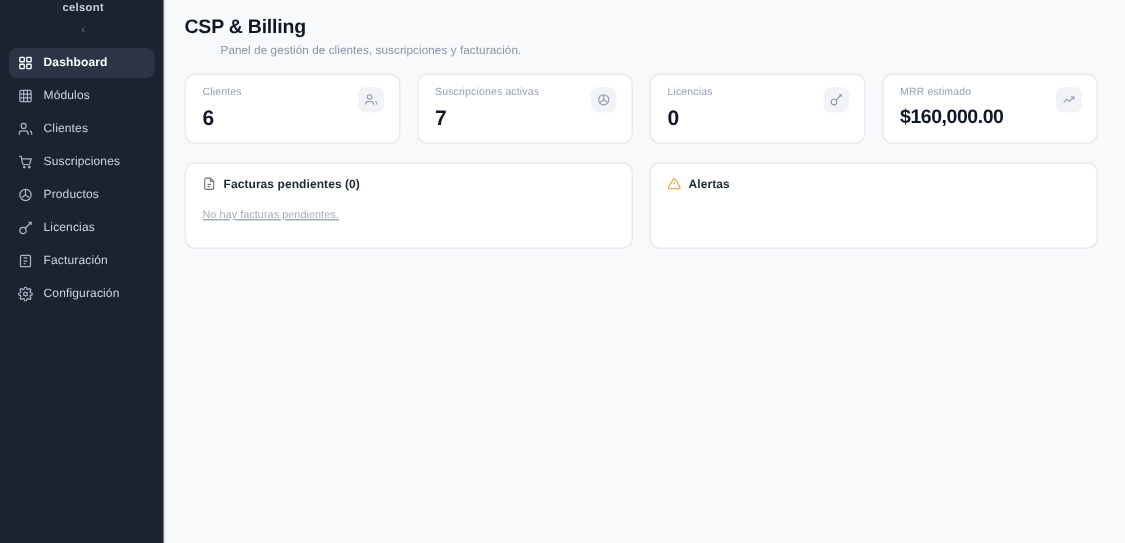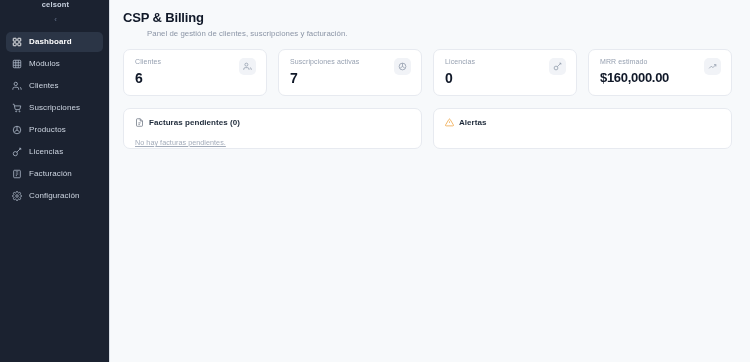--- a/index.html
+++ b/index.html
@@ -186,21 +186,21 @@
     margin-top: 12px;
     display: grid;
     grid-template-columns: 1fr 1fr;
     gap: 11px;
   }
 
   .panel {
     background: #ffffff;
     border: 1px solid #e7eaf0;
     border-radius: 7px;
-    height: 41px;
+    height: 58px;
     padding: 9px 11px;
   }
 
   .panel-head {
     display: flex;
     align-items: center;
     gap: 5px;
     font-size: 8px;
     font-weight: 600;
     color: #1d2939;

